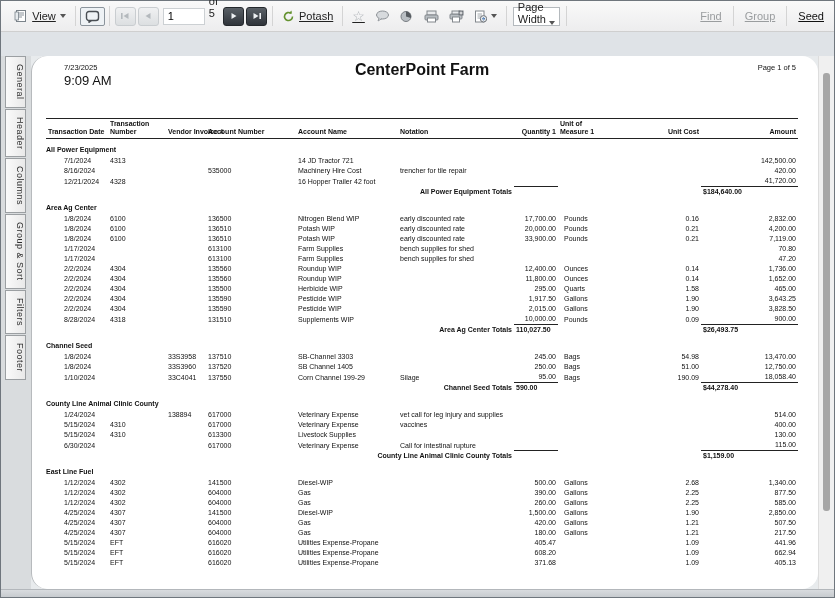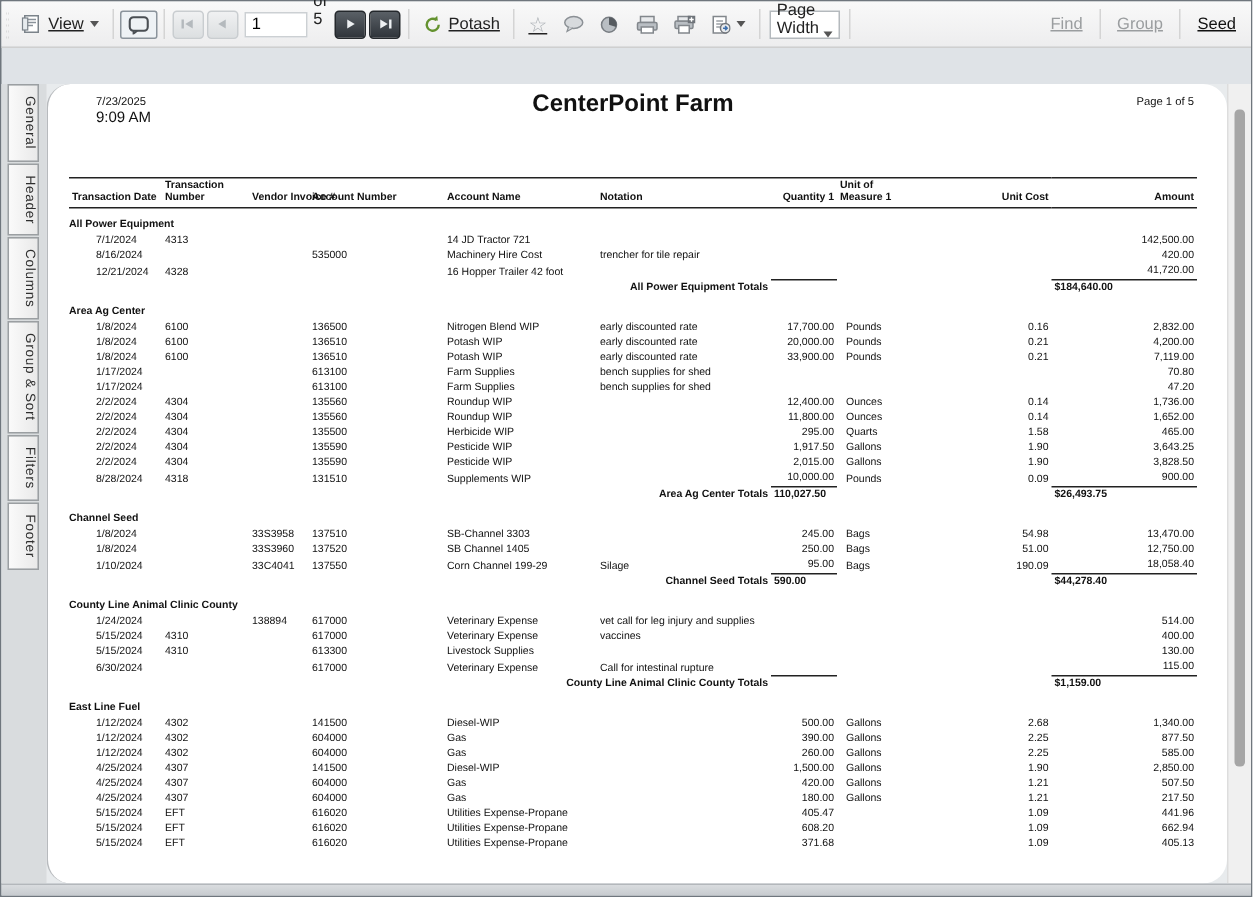--- a/index.html
+++ b/index.html
@@ -38,21 +38,21 @@
   .content{position:absolute;top:55px;left:0;right:0;bottom:8px;background:#e8ebed;overflow:hidden;}
   .sidebar{position:absolute;left:0;top:0;bottom:0;width:30px;background:#d9dcde;}
   .vtab{writing-mode:vertical-rl;width:21px;margin:0 0 1px 4px;padding:7px 0;background:linear-gradient(90deg,#fafafa,#e9e9e9);border:1px solid #9b9fa2;font-size:9px;color:#2d2d2d;text-align:center;box-sizing:border-box;letter-spacing:.5px;}
   .page{position:absolute;left:30px;top:0;right:16px;bottom:0;background:#fff;border-left:1px solid #b7babd;overflow:hidden;padding:4px 0 0 14px;box-sizing:border-box;border-radius:16px;}
   .scrollbar{position:absolute;right:0;top:0;bottom:0;width:16px;background:#f0f0f0;border-left:1px solid #ddd;box-sizing:border-box;}
   .thumb{position:absolute;left:4px;top:17px;width:7px;height:438px;background:#a6a6a6;border-radius:3px;}
   .bottomframe{position:absolute;left:0;right:0;bottom:0;height:8px;background:linear-gradient(#d9dcdf,#c7cbcf);border-top:1px solid #b3b7bb;box-sizing:border-box;}
   
   .rheader{position:relative;width:752px;height:58px;color:#111;}
   .rdate{position:absolute;left:18px;top:3px;font-size:7.5px;}
-  .rtime{position:absolute;left:18px;top:13px;font-size:10px;}
+  .rtime{position:absolute;left:18px;top:13px;font-size:13px;}
   .rcompany{position:absolute;left:0;right:0;top:1px;text-align:center;font-size:16px;font-weight:bold;}
   .rtitle{position:absolute;left:0;right:0;top:14px;text-align:center;font-size:13px;font-weight:bold;}
   .rpage{position:absolute;right:2px;top:3px;font-size:7.5px;}
   table.report{width:752px;border-collapse:collapse;table-layout:fixed;color:#111;}
   table.report th{font-size:7px;font-weight:bold;vertical-align:bottom;text-align:left;padding:1px 2px 2px 2px;border-top:1px solid #222;border-bottom:1px solid #222;white-space:nowrap;}
   table.report th span{display:block;line-height:8px;}
   table.report td{font-size:7px;height:10px;line-height:10px;padding:0 2px;white-space:nowrap;overflow:hidden;vertical-align:bottom;}
   col.c1{width:62px}col.c2{width:58px}col.c3{width:40px}col.c4{width:90px}col.c5{width:102px}
   col.c6{width:116px}col.c7{width:44px}col.c8{width:60px}col.c9{width:83px}col.c10{width:97px}
   table.report td:nth-child(1){padding-left:18px;}

